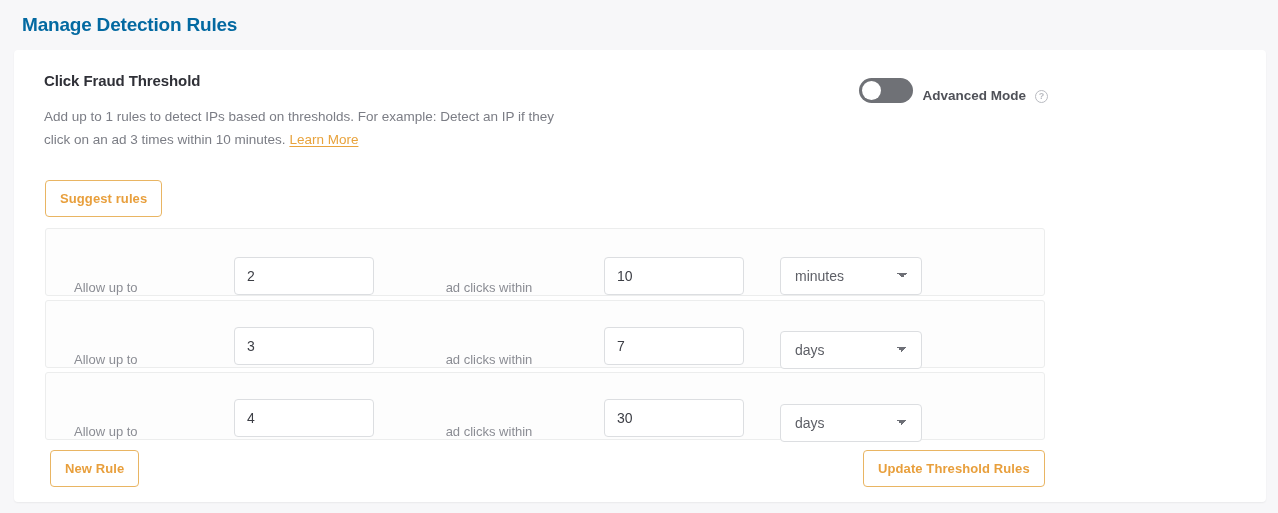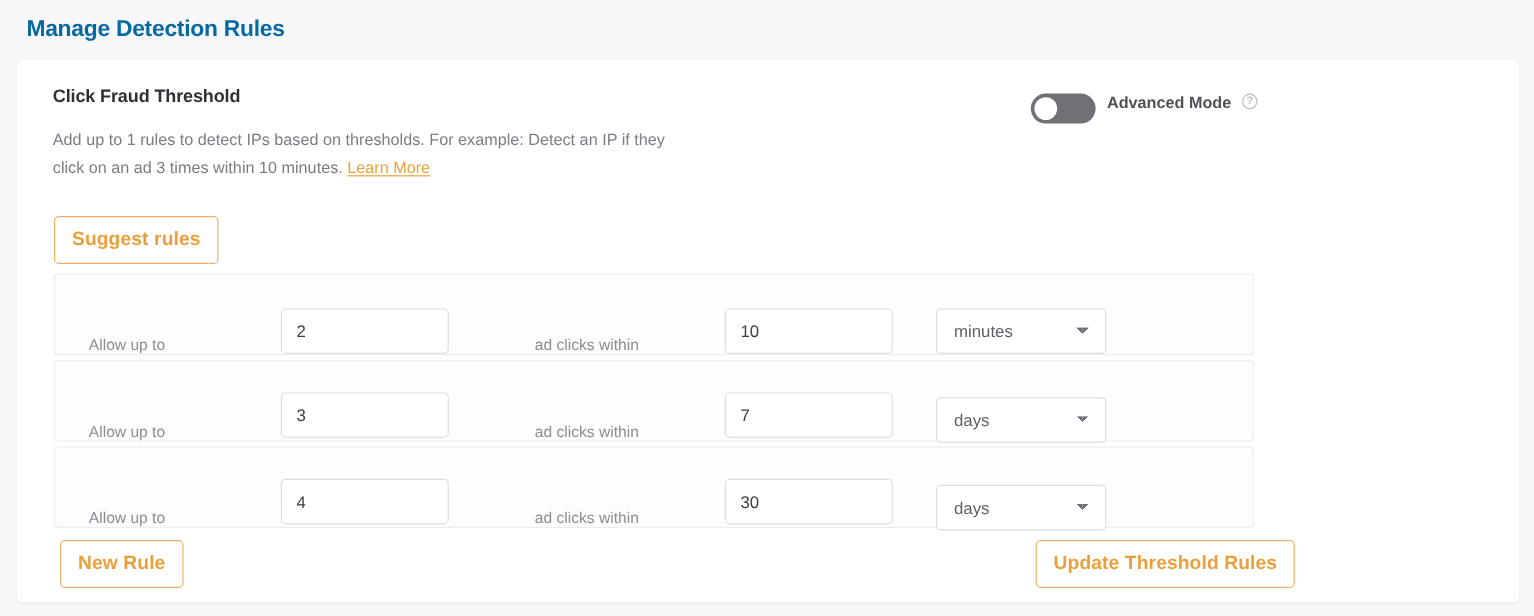--- a/index.html
+++ b/index.html
@@ -65,21 +65,21 @@
     text-underline-offset: 2px;
     cursor: pointer;
   }
 
   
   #advanced-wrap {
     position: absolute;
     right: 218px;
     top: 28px;
     display: flex;
-    align-items: flex-start;
+    align-items: flex-end;
     gap: 9px;
   }
   .toggle {
     width: 54px;
     height: 25px;
     border-radius: 13px;
     background: #6f7176;
     position: relative;
     cursor: pointer;
     flex: 0 0 auto;
@@ -109,21 +109,21 @@
     cursor: pointer;
     flex: 0 0 auto;
   }
 
   
   .btn-outline {
     background: #ffffff;
     border: 1.5px solid #e9b563;
     border-radius: 4px;
     color: #e89f3c;
-    font-size: 16px;
+    font-size: 13px;
     font-weight: 700;
     font-family: "Liberation Sans", sans-serif;
     padding: 10px 14px;
     cursor: pointer;
     white-space: nowrap;
     letter-spacing: 0.1px;
   }
 
   #suggest-rules {
     position: absolute;

